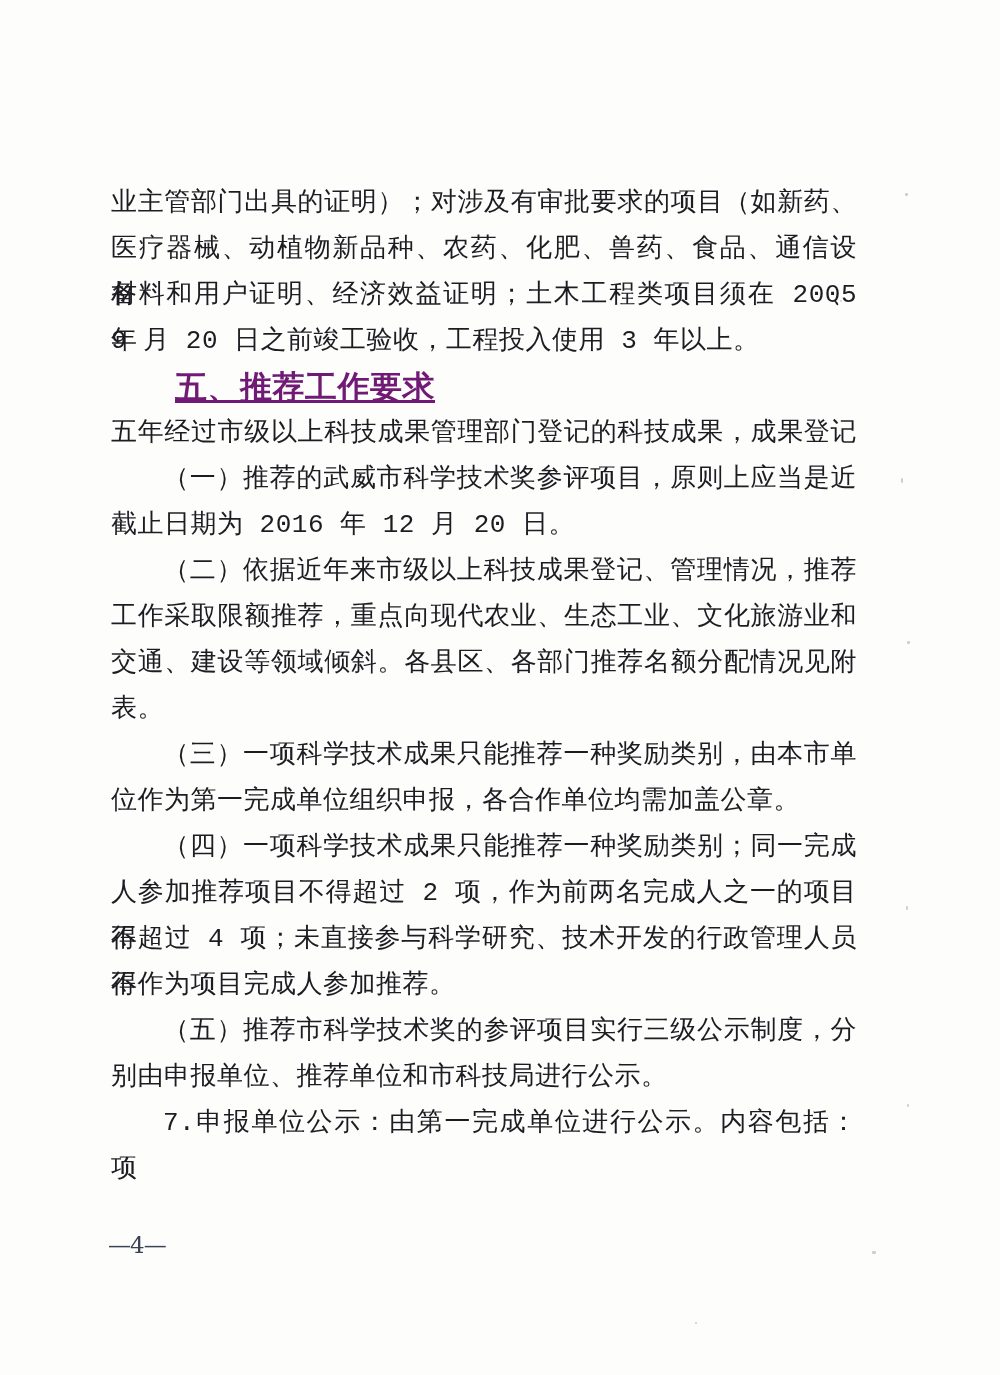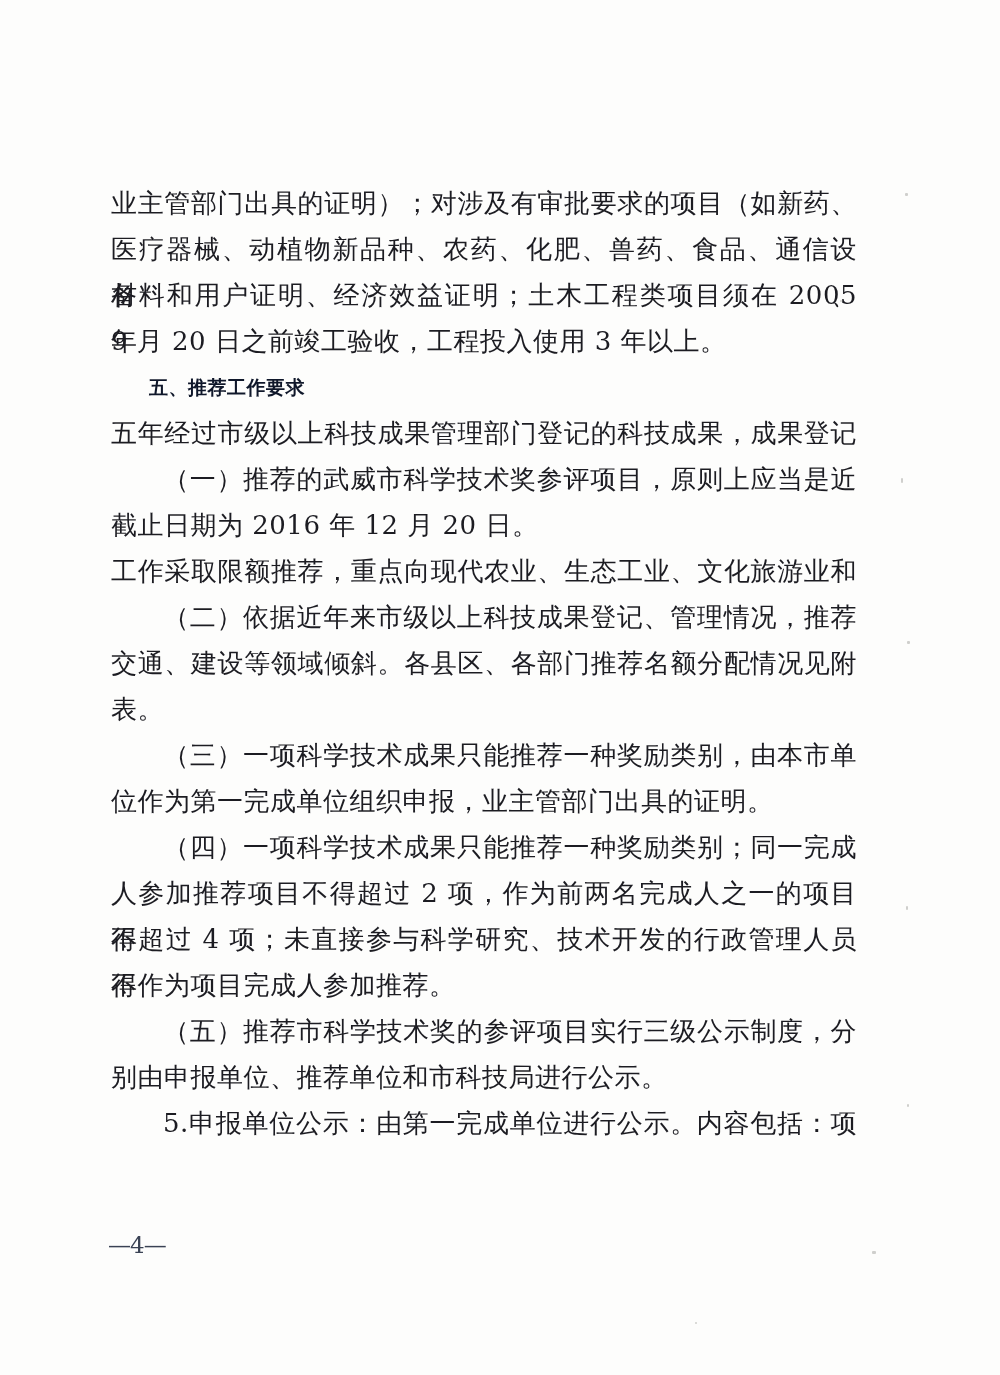--- a/index.html
+++ b/index.html
@@ -25,34 +25,36 @@
     width: 746px;
   }
   .line {
     height: 46px;
     line-height: 46px;
     font-size: 26px;
     color: var(--ink);
     text-align: left;
     white-space: normal;
     letter-spacing: 0.5px;
+    font-family: Liberation Mono, monospace;
   }
   .line.justify {
     text-align: justify;
     text-align-last: justify;
     -moz-text-align-last: justify;
   }
   .line.indent {
     text-indent: 2em;
   }
   .line.heading {
     font-family: "DejaVu Sans", "Liberation Sans", sans-serif;
     font-weight: bold;
-    font-size: 19px;
-    color: #0f172a;
+    font-size: 32px;
+    color: #701a75;
+    text-decoration: underline;
   }
   .page-number {
     position: absolute;
     left: 108px; top: 1222px;
     height: 46px; line-height: 46px;
     font-size: 23px;
     color: var(--page-number-ink);
     letter-spacing: -1px;
   }
   
@@ -86,29 +88,29 @@
 
   <div class="content">
       <div class="line justify">业主管部门出具的证明）；对涉及有审批要求的项目（如新药、</div>
       <div class="line justify">医疗器械、动植物新品种、农药、化肥、兽药、食品、通信设备、</div>
       <div class="line justify">材料和用户证明、经济效益证明；土木工程类项目须在 2005 年</div>
       <div class="line">9 月 20 日之前竣工验收，工程投入使用 3 年以上。</div>
       <div class="line heading indent">五、推荐工作要求</div>
       <div class="line justify">五年经过市级以上科技成果管理部门登记的科技成果，成果登记</div>
       <div class="line indent justify">（一）推荐的武威市科学技术奖参评项目，原则上应当是近</div>
       <div class="line">截止日期为 2016 年 12 月 20 日。</div>
+      <div class="line indent justify">（二）依据近年来市级以上科技成果登记、管理情况，推荐</div>
       <div class="line justify">工作采取限额推荐，重点向现代农业、生态工业、文化旅游业和</div>
-      <div class="line indent justify">（二）依据近年来市级以上科技成果登记、管理情况，推荐</div>
       <div class="line justify">交通、建设等领域倾斜。各县区、各部门推荐名额分配情况见附</div>
       <div class="line">表。</div>
       <div class="line indent justify">（三）一项科学技术成果只能推荐一种奖励类别，由本市单</div>
-      <div class="line">位作为第一完成单位组织申报，业主管部门出具的证明。</div>
+      <div class="line">位作为第一完成单位组织申报，各合作单位均需加盖公章。</div>
       <div class="line indent justify">（四）一项科学技术成果只能推荐一种奖励类别；同一完成</div>
       <div class="line justify">人参加推荐项目不得超过 2 项，作为前两名完成人之一的项目不</div>
       <div class="line justify">得超过 4 项；未直接参与科学研究、技术开发的行政管理人员不</div>
       <div class="line">得作为项目完成人参加推荐。</div>
       <div class="line indent justify">（五）推荐市科学技术奖的参评项目实行三级公示制度，分</div>
       <div class="line">别由申报单位、推荐单位和市科技局进行公示。</div>
-      <div class="line indent justify">5.申报单位公示：由第一完成单位进行公示。内容包括：项</div>
+      <div class="line indent justify">7.申报单位公示：由第一完成单位进行公示。内容包括：项</div>
     </div>
 
   <div class="page-number">—4—</div>
 </div>
 
 </body></html>

